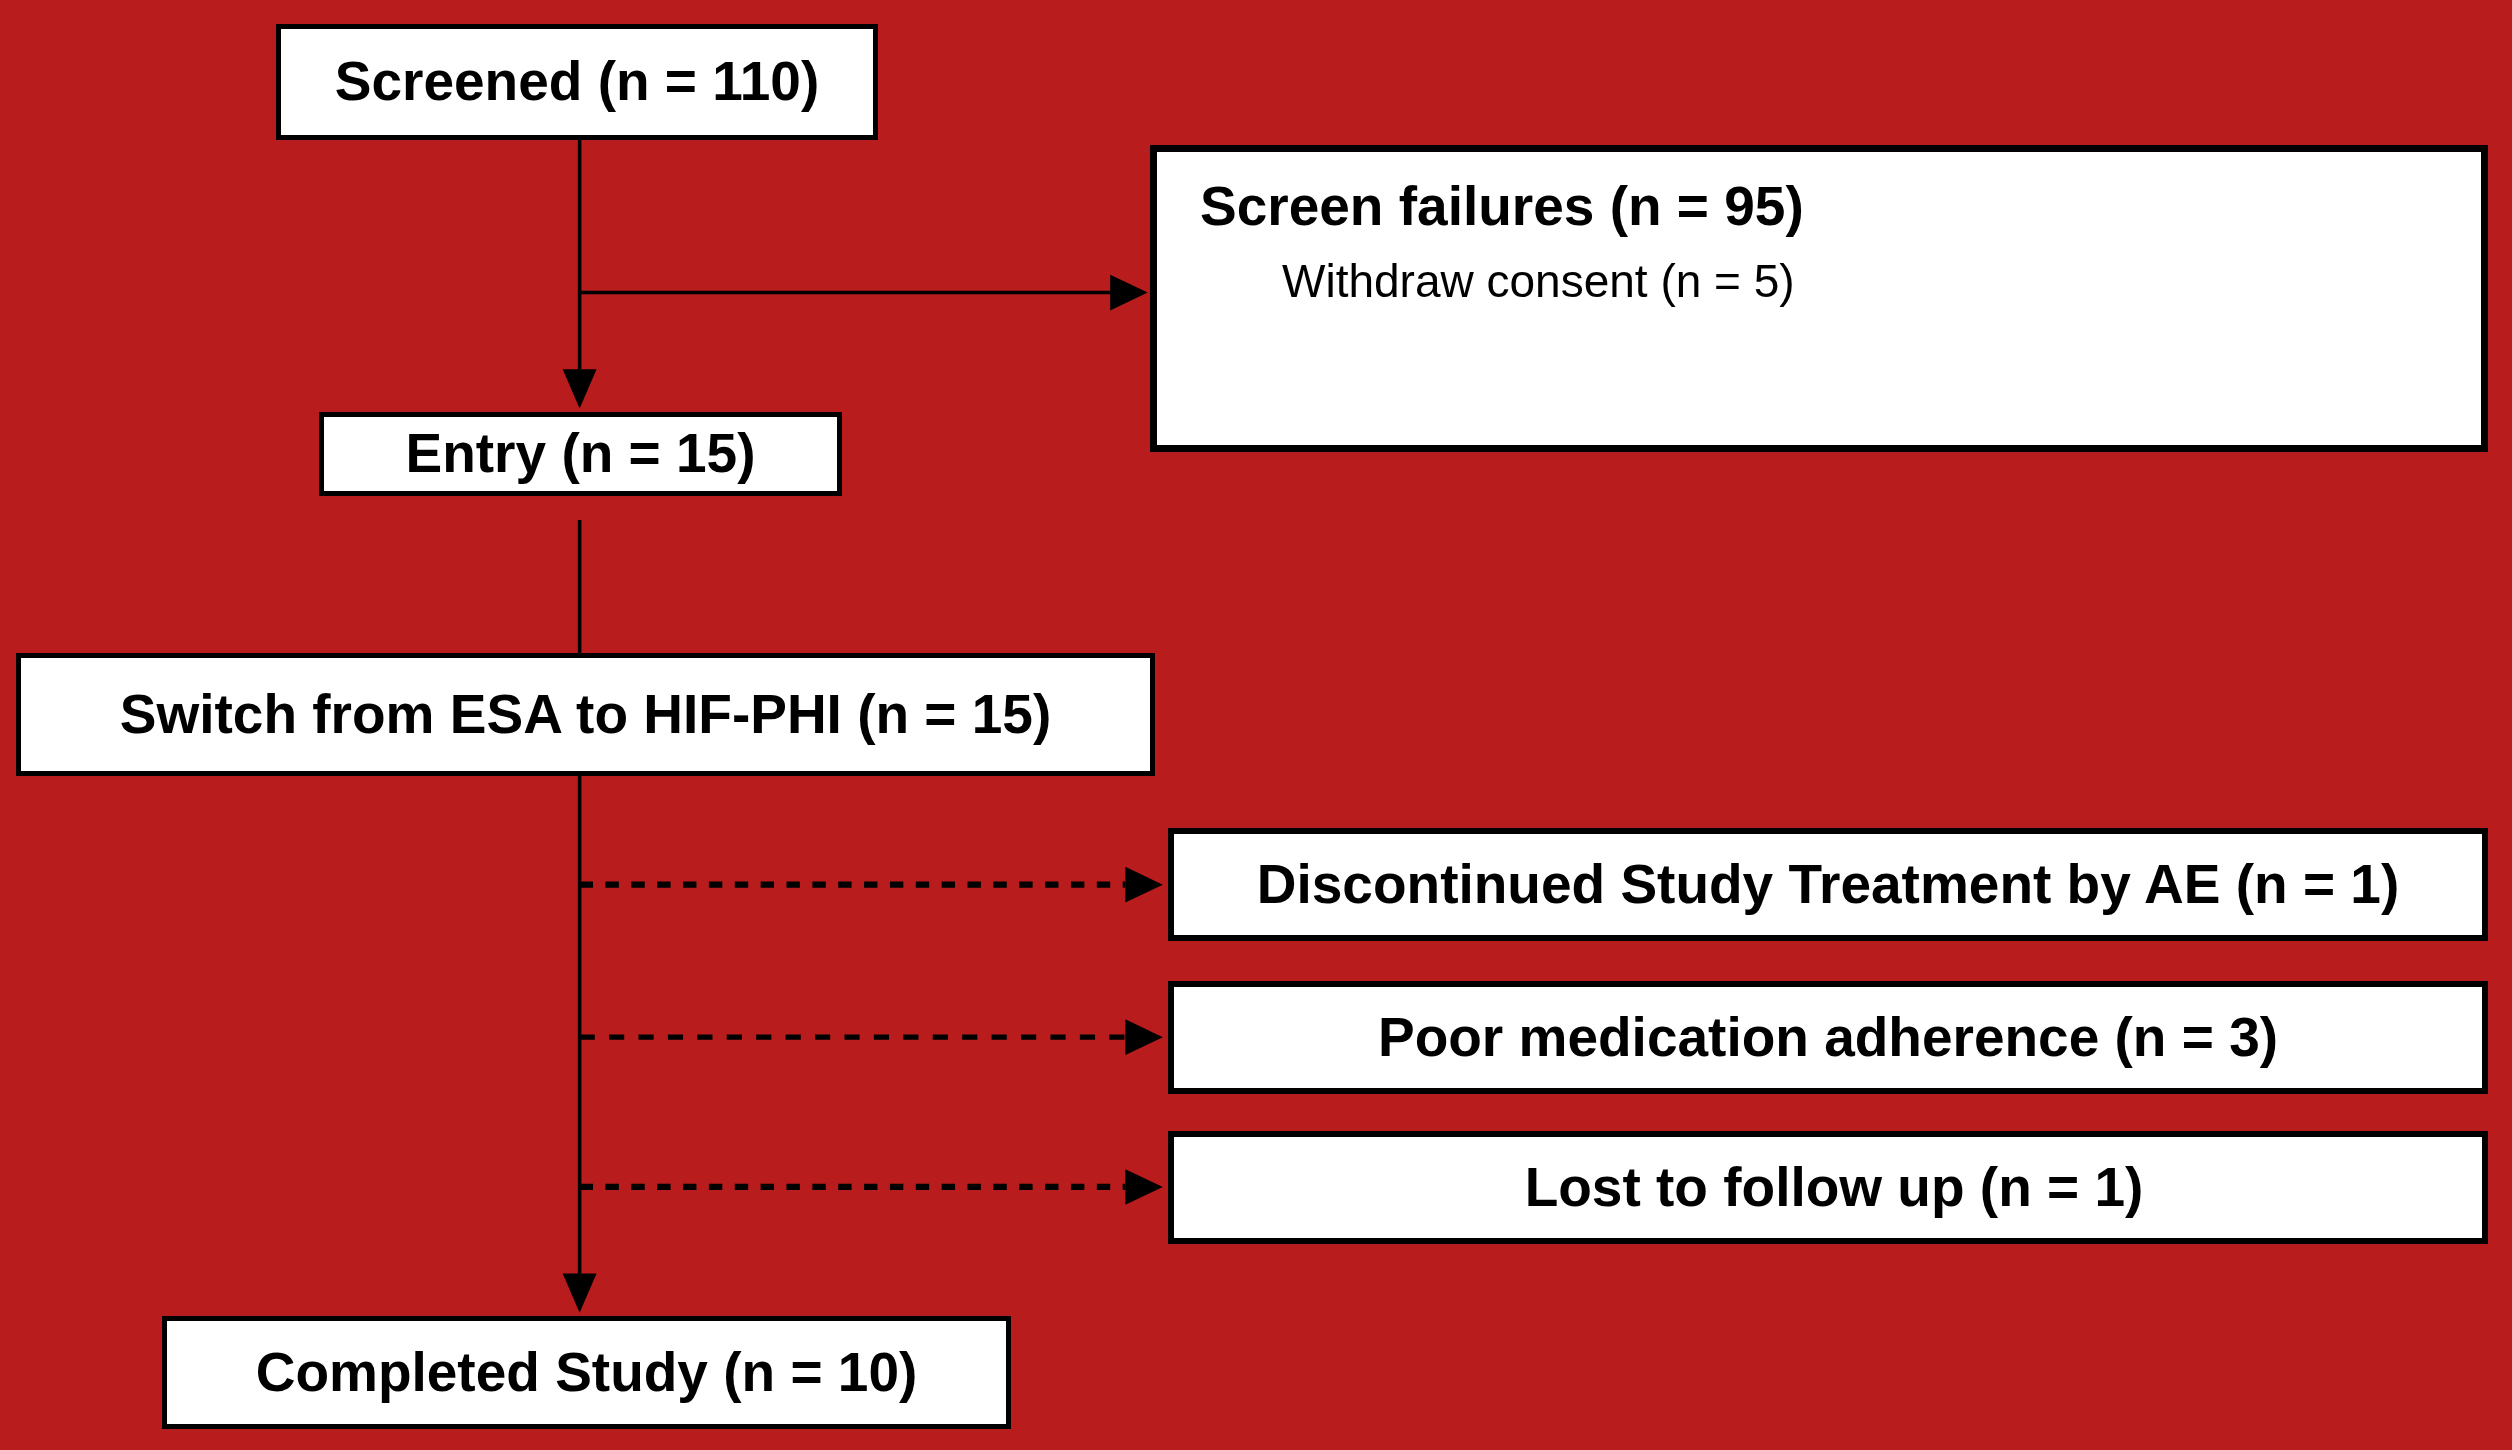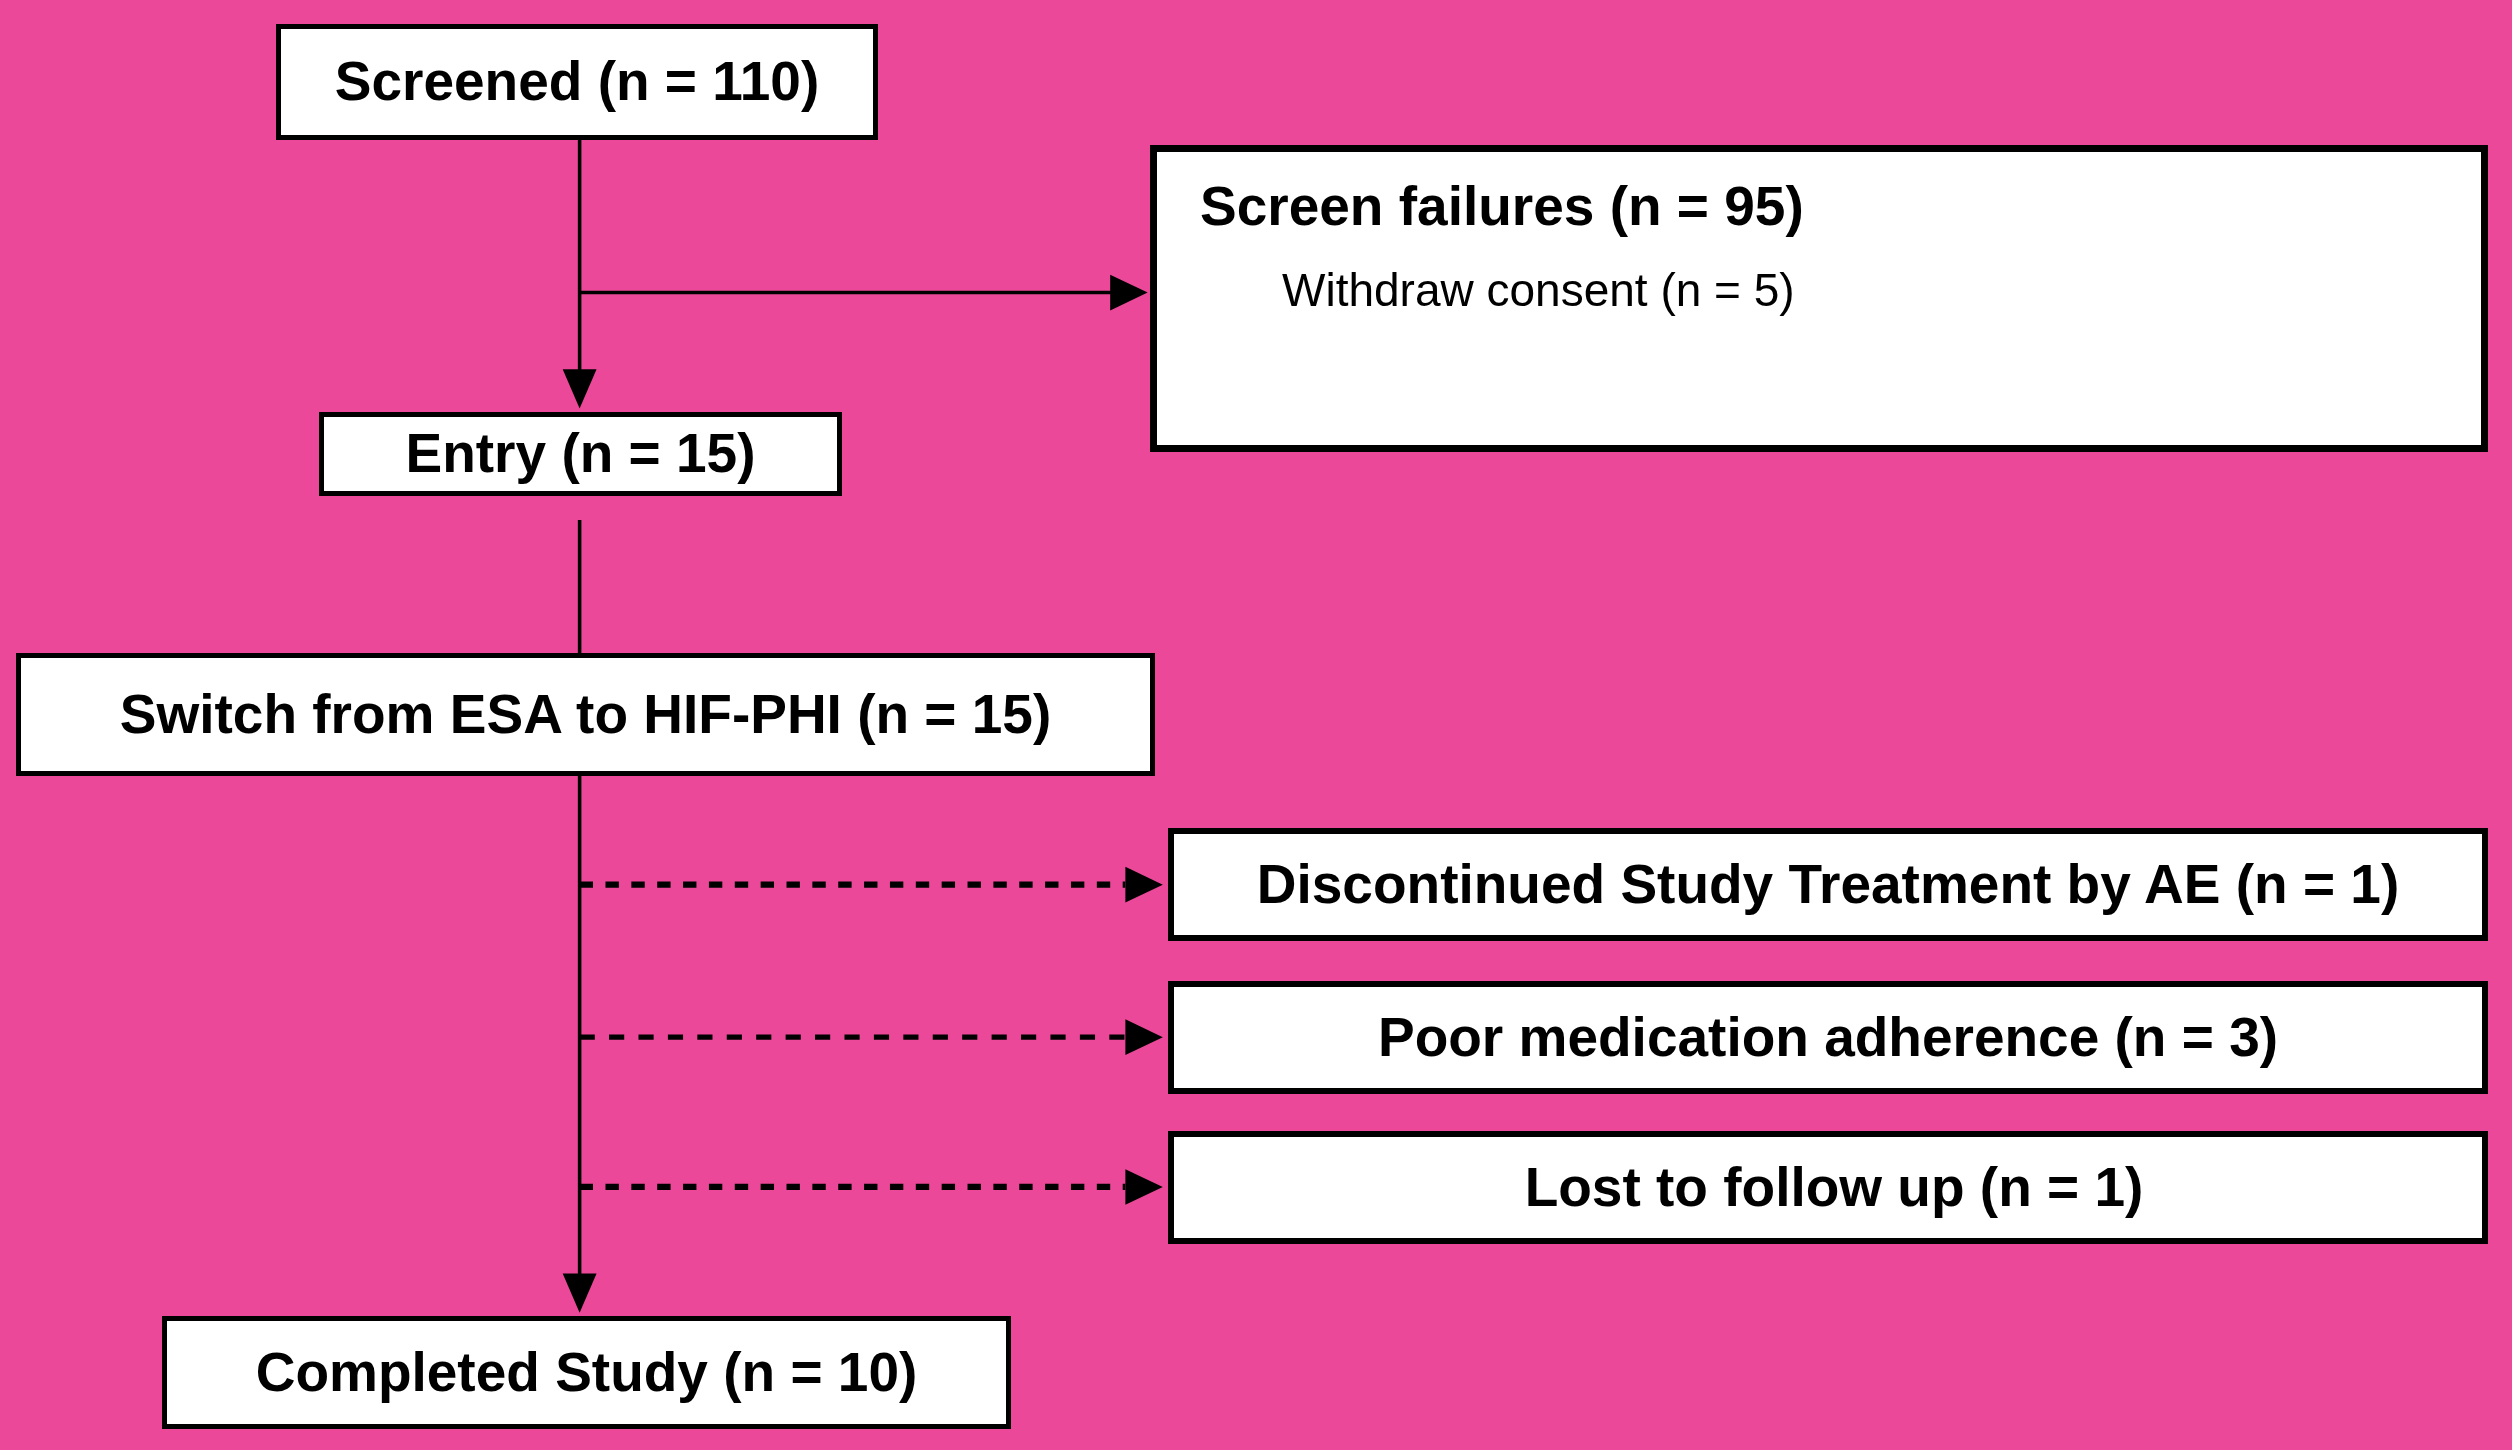--- a/index.html
+++ b/index.html
@@ -4,21 +4,21 @@
 <style>
   html, body {
     margin: 0;
     padding: 0;
     background: #ffffff;
   }
   #canvas {
     position: relative;
     width: 2512px;
     height: 1451px;
-    background: #ec4899;
+    background: #b91c1c;
     font-family: "Liberation Sans", sans-serif;
     color: #000000;
   }
   #connectors {
     position: absolute;
     left: 0;
     top: 0;
     width: 2512px;
     height: 1451px;
   }
@@ -46,21 +46,20 @@
     border-width: 7.1px;
     display: block;
     text-align: left;
     font-weight: normal;
     padding: 21.4px 36px 18px 43px;
   }
   #box-screen-failures .sf-title {
     font-weight: bold;
     font-size: 55px;
     line-height: 1.2;
-    margin-bottom: 9px;
   }
   #box-screen-failures .sf-item {
     font-size: 46px;
     line-height: 1.85;
     padding-left: 82px;
     font-weight: normal;
   }
   .side-box {
     left: 1168px;
     width: 1320px;

